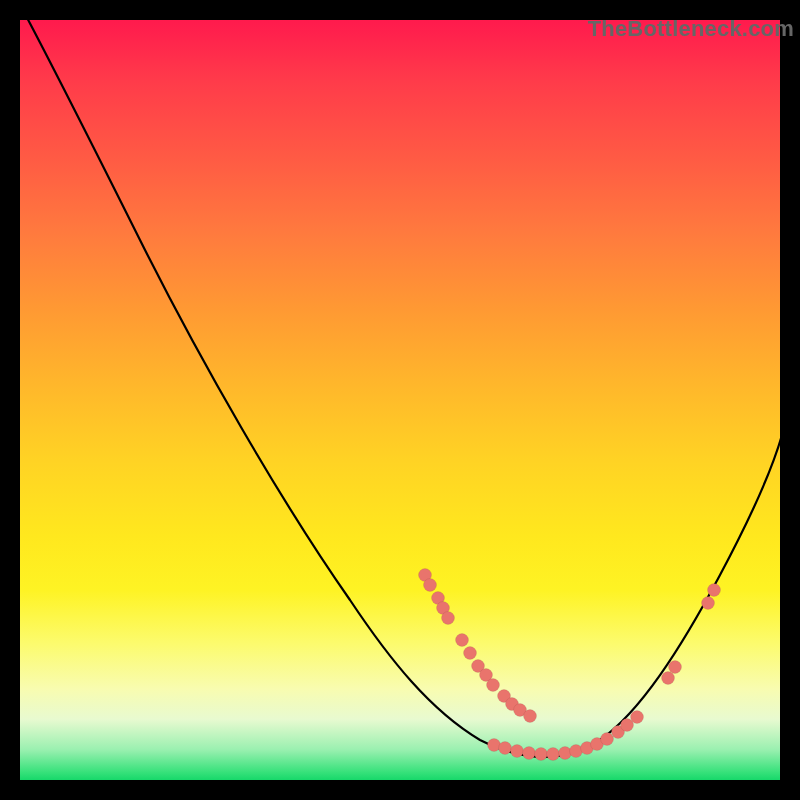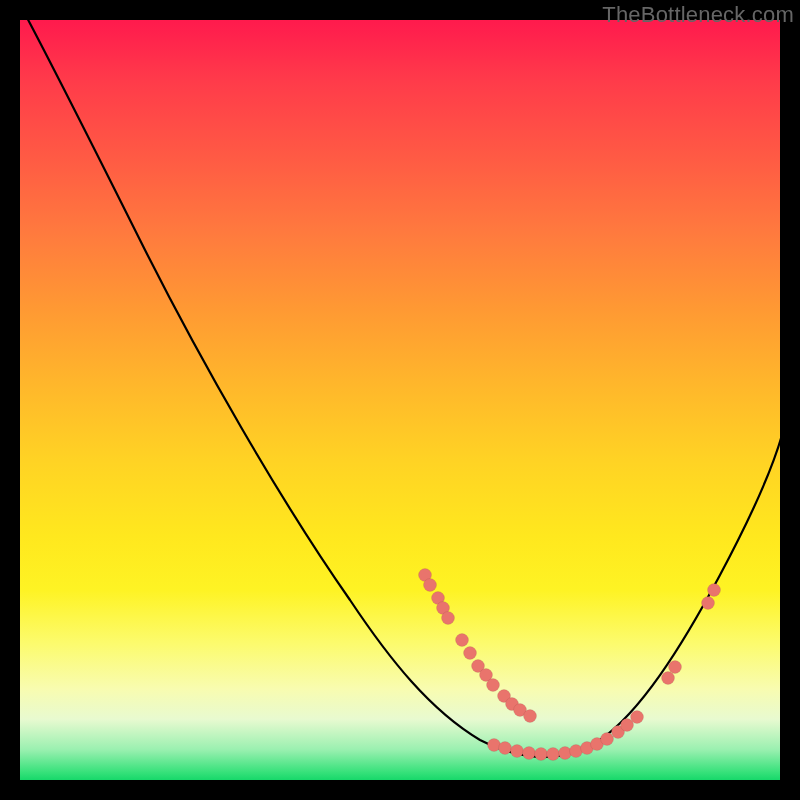--- a/index.html
+++ b/index.html
@@ -39,25 +39,25 @@
       #fcfb6d 82%,
       #f8fcb0 88%,
       #e8fad0 92%,
       #9af0b0 96%,
       #36e17a 99%,
       #17d86a 100%
     );
   }
   .watermark {
     position: absolute;
-    top: 2px;
+    top: 16px;
     right: 6px;
     color: #666;
     font-size: 22px;
-    font-weight: 400;
+    font-weight: 700;
     letter-spacing: 0.2px;
     user-select: none;
   }
   svg.plot {
     position: absolute;
     left: 20px;
     top: 20px;
     width: 760px;
     height: 760px;
     overflow: visible;

